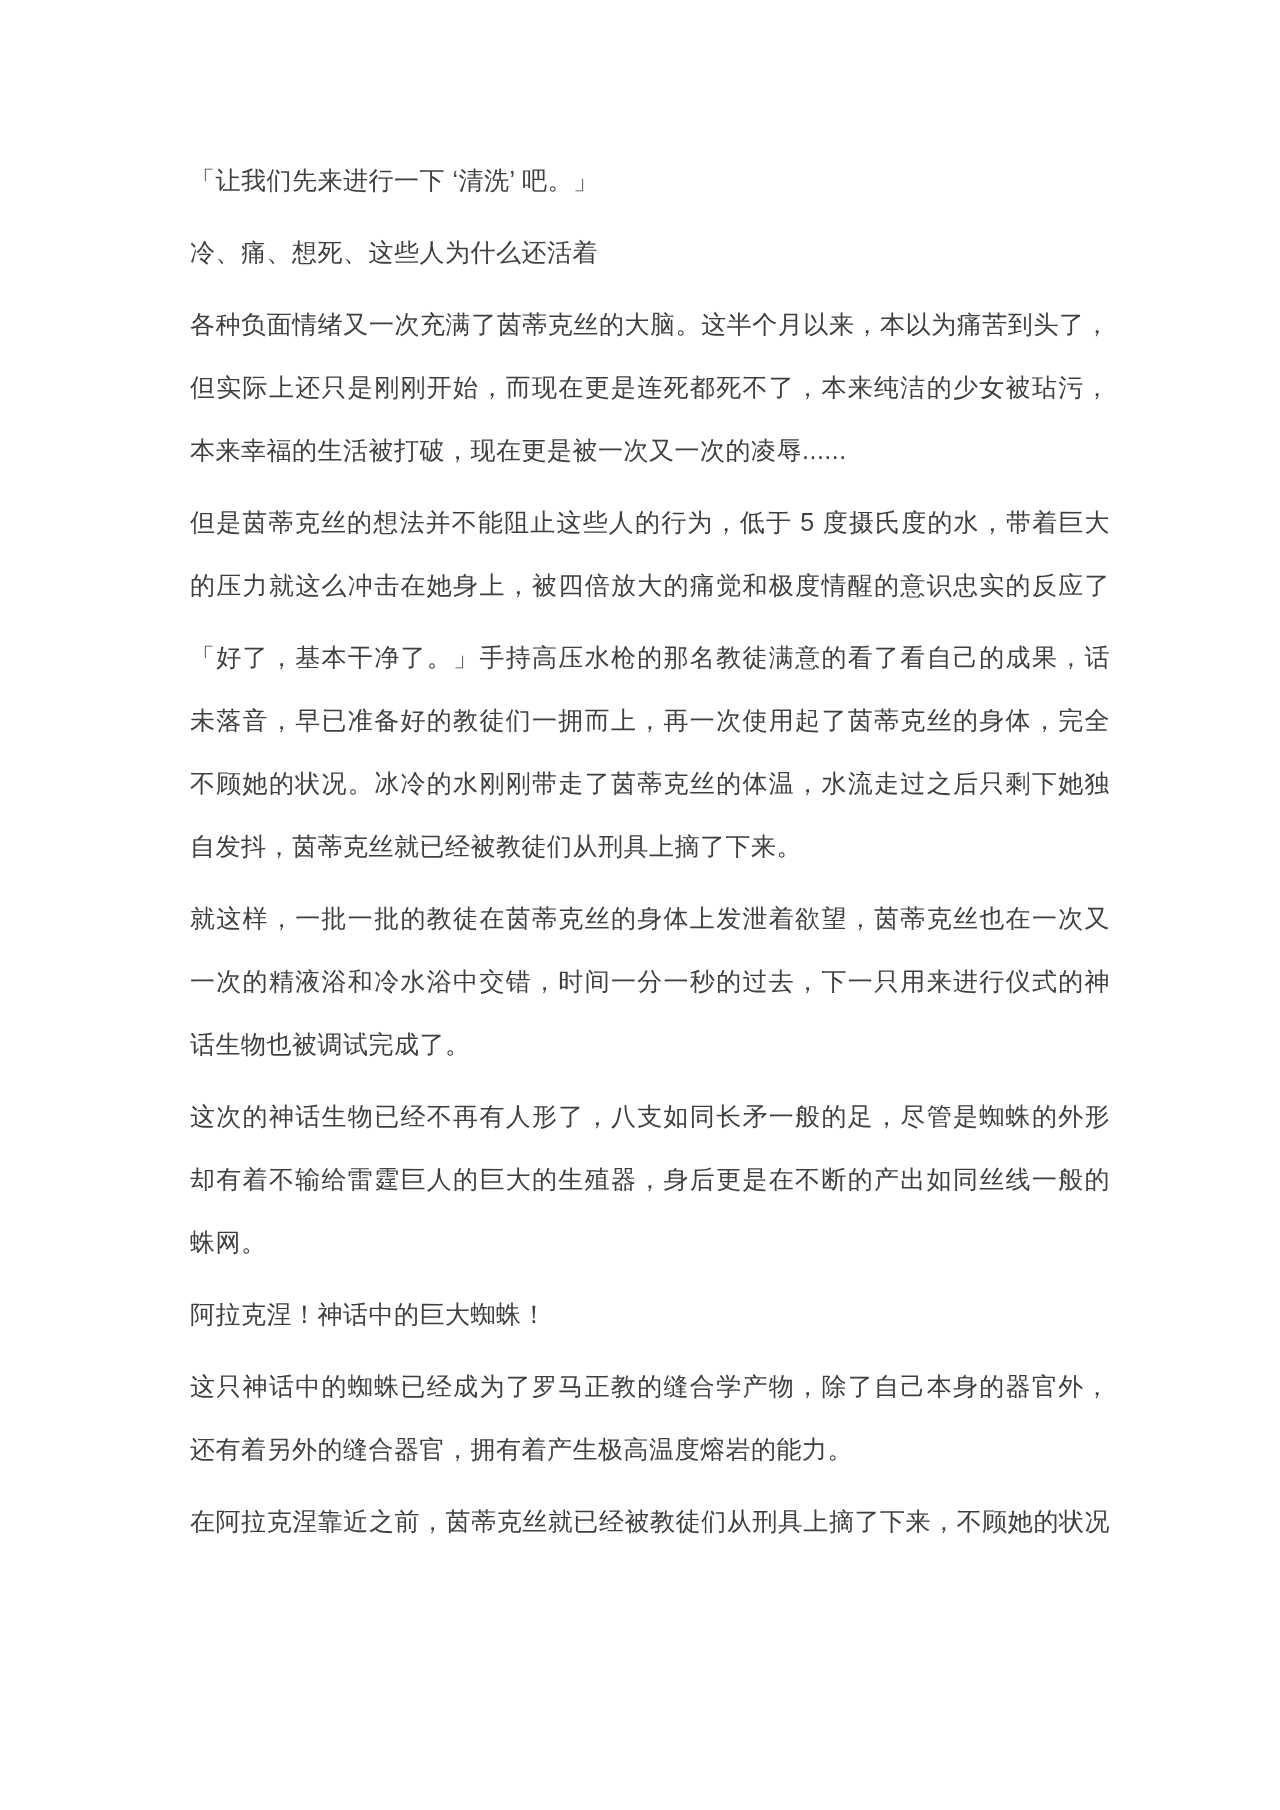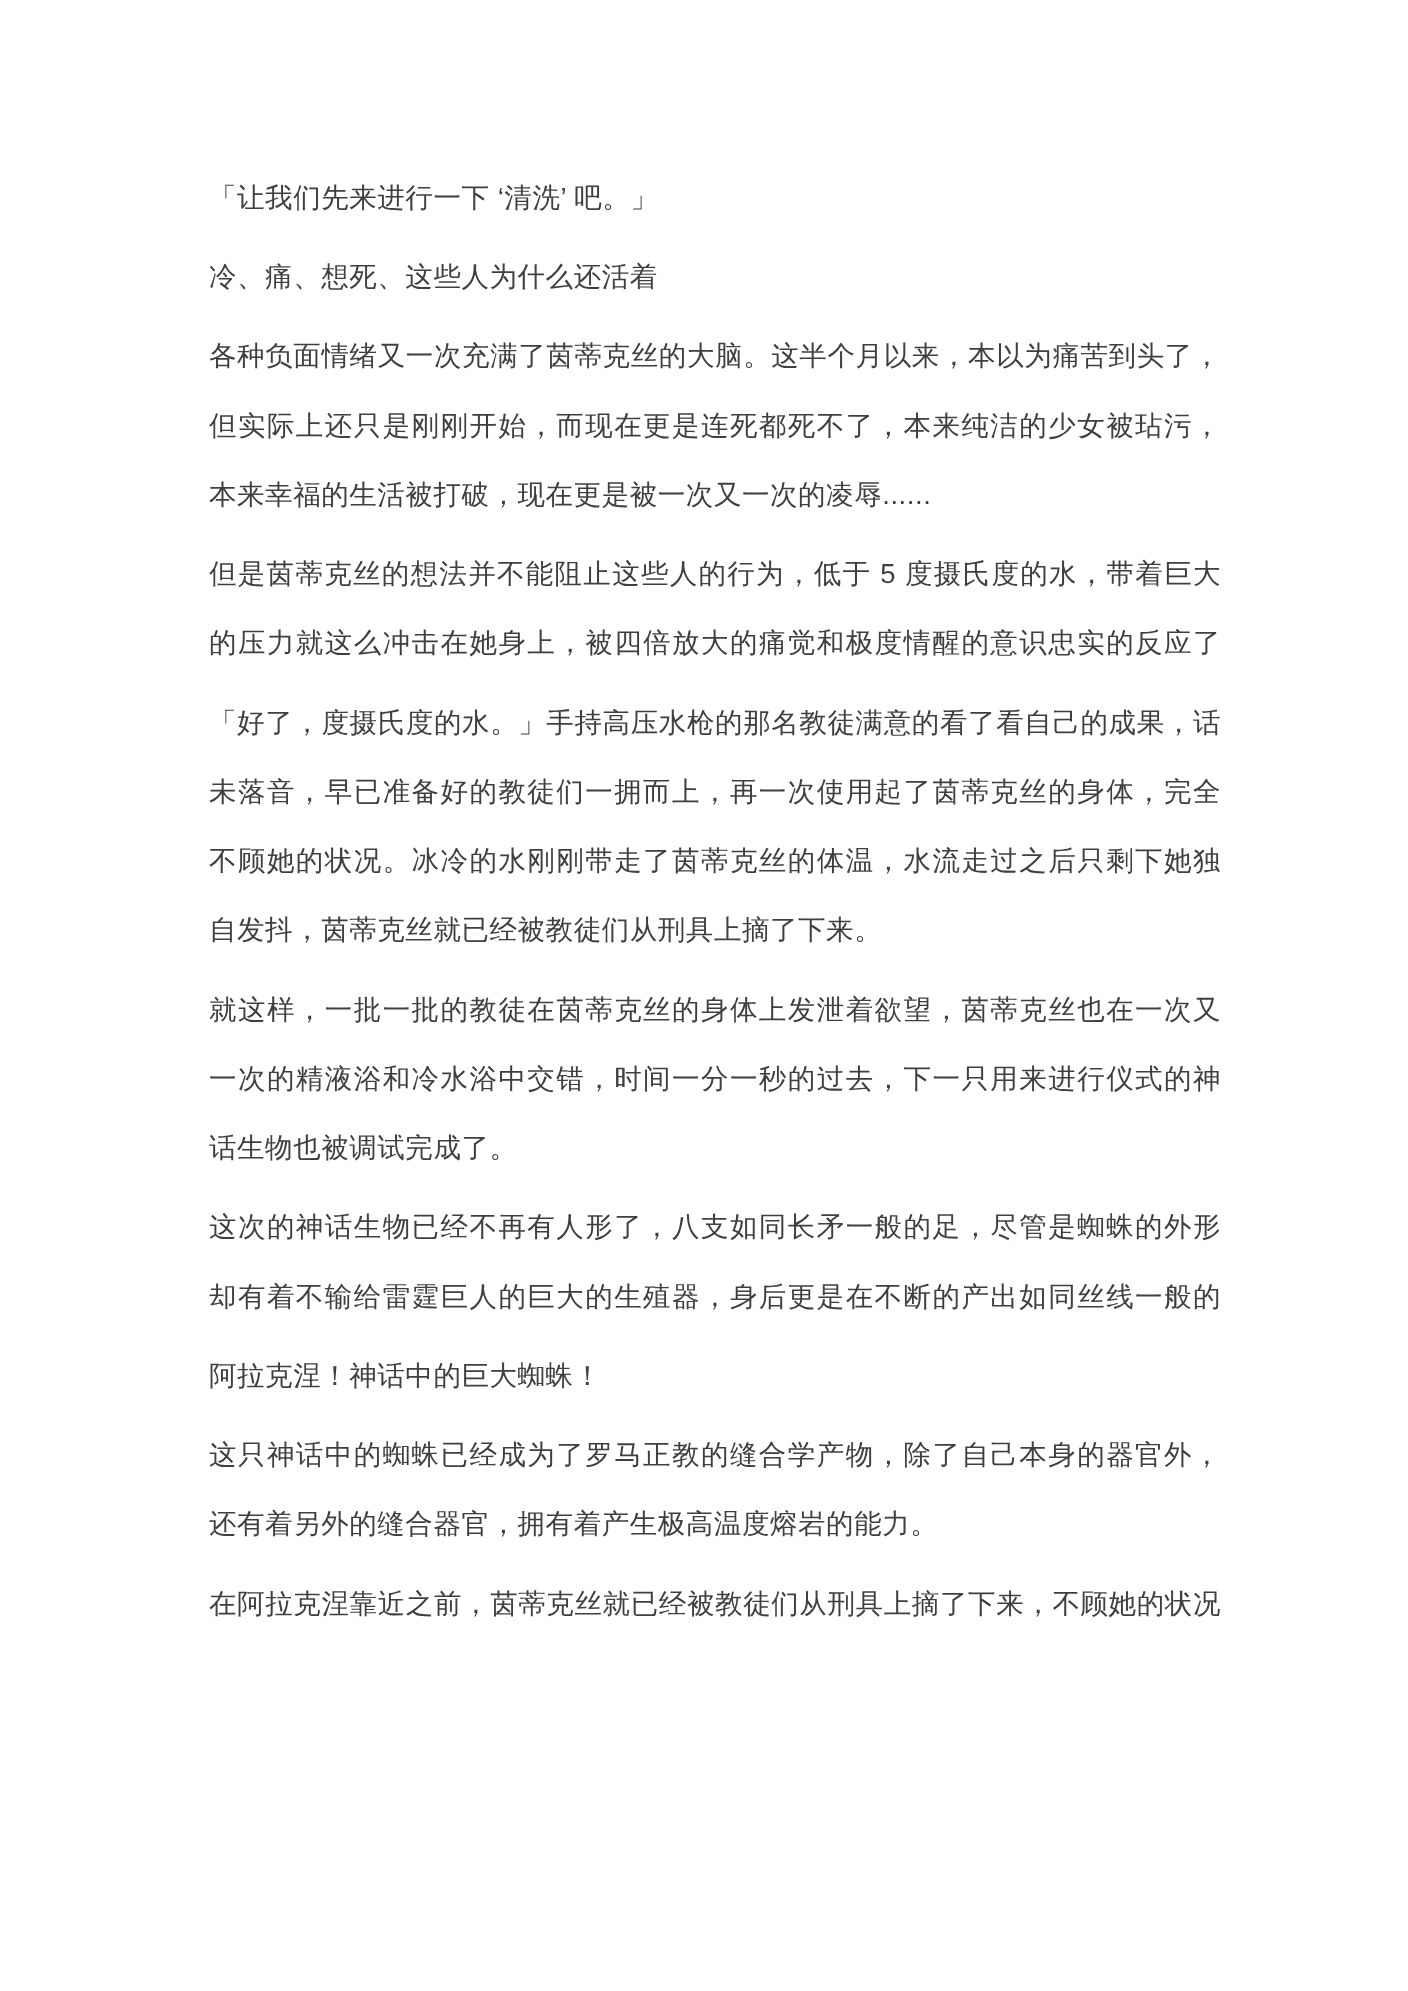--- a/index.html
+++ b/index.html
@@ -57,33 +57,34 @@
       <div class="paragraph">
         <div class="line fill">各种负面情绪又一次充满了茵蒂克丝的大脑。这半个月以来，本以为痛苦到头了，</div>
         <div class="line fill">但实际上还只是刚刚开始，而现在更是连死都死不了，本来纯洁的少女被玷污，</div>
         <div class="line">本来幸福的生活被打破，现在更是被一次又一次的凌辱......</div>
       </div>
       <div class="paragraph">
         <div class="line fill">但是茵蒂克丝的想法并不能阻止这些人的行为，低于 5 度摄氏度的水，带着巨大</div>
         <div class="line fill">的压力就这么冲击在她身上，被四倍放大的痛觉和极度情醒的意识忠实的反应了</div>
       </div>
       <div class="paragraph">
-        <div class="line fill">「好了，度摄氏度的水。」手持高压水枪的那名教徒满意的看了看自己的成果，话</div>
+        <div class="line fill">「好了，基本干净了。」手持高压水枪的那名教徒满意的看了看自己的成果，话</div>
         <div class="line fill">未落音，早已准备好的教徒们一拥而上，再一次使用起了茵蒂克丝的身体，完全</div>
         <div class="line fill">不顾她的状况。冰冷的水刚刚带走了茵蒂克丝的体温，水流走过之后只剩下她独</div>
         <div class="line">自发抖，茵蒂克丝就已经被教徒们从刑具上摘了下来。</div>
       </div>
       <div class="paragraph">
         <div class="line fill">就这样，一批一批的教徒在茵蒂克丝的身体上发泄着欲望，茵蒂克丝也在一次又</div>
         <div class="line fill">一次的精液浴和冷水浴中交错，时间一分一秒的过去，下一只用来进行仪式的神</div>
         <div class="line">话生物也被调试完成了。</div>
       </div>
       <div class="paragraph">
         <div class="line fill">这次的神话生物已经不再有人形了，八支如同长矛一般的足，尽管是蜘蛛的外形</div>
         <div class="line fill">却有着不输给雷霆巨人的巨大的生殖器，身后更是在不断的产出如同丝线一般的</div>
+        <div class="line">蛛网。</div>
       </div>
       <div class="paragraph">
         <div class="line">阿拉克涅！神话中的巨大蜘蛛！</div>
       </div>
       <div class="paragraph">
         <div class="line fill">这只神话中的蜘蛛已经成为了罗马正教的缝合学产物，除了自己本身的器官外，</div>
         <div class="line">还有着另外的缝合器官，拥有着产生极高温度熔岩的能力。</div>
       </div>
       <div class="paragraph">
         <div class="line fill">在阿拉克涅靠近之前，茵蒂克丝就已经被教徒们从刑具上摘了下来，不顾她的状况</div>

